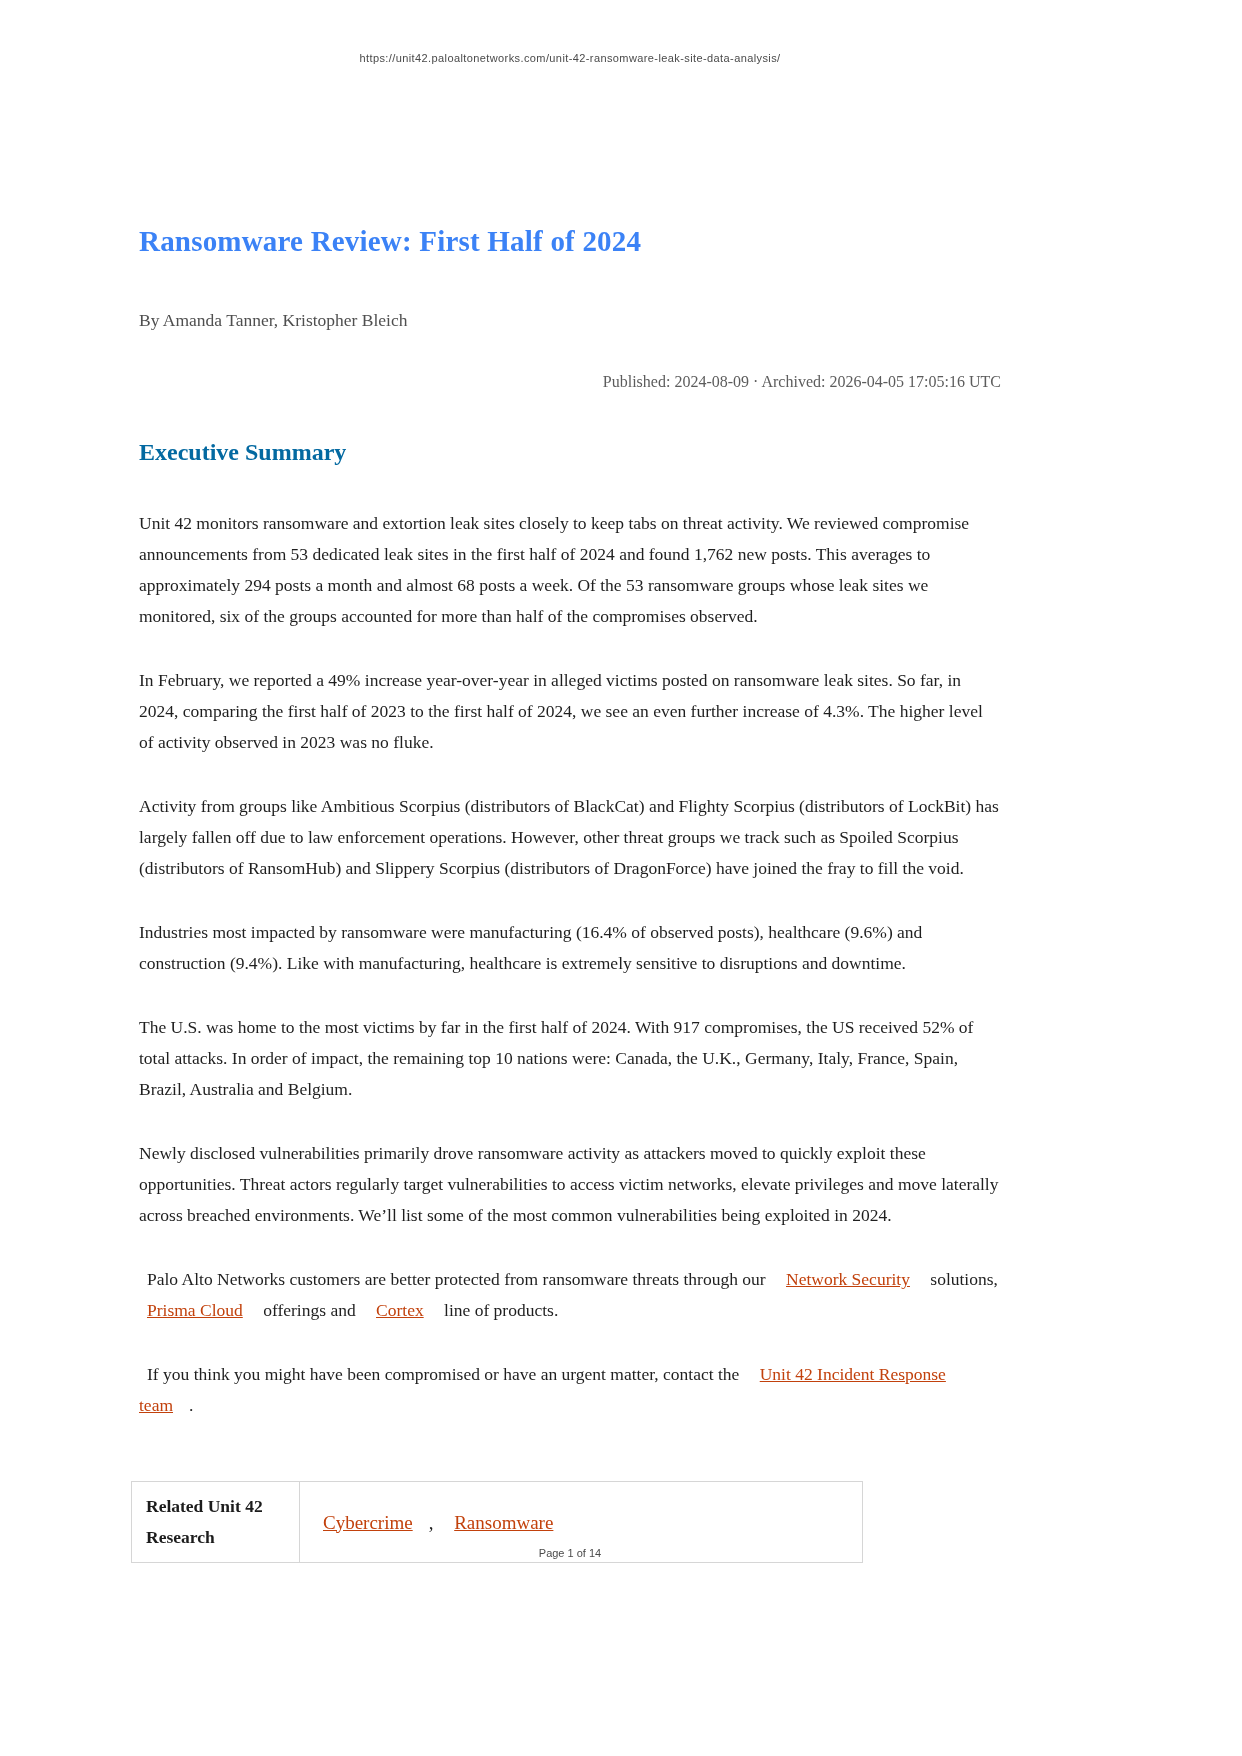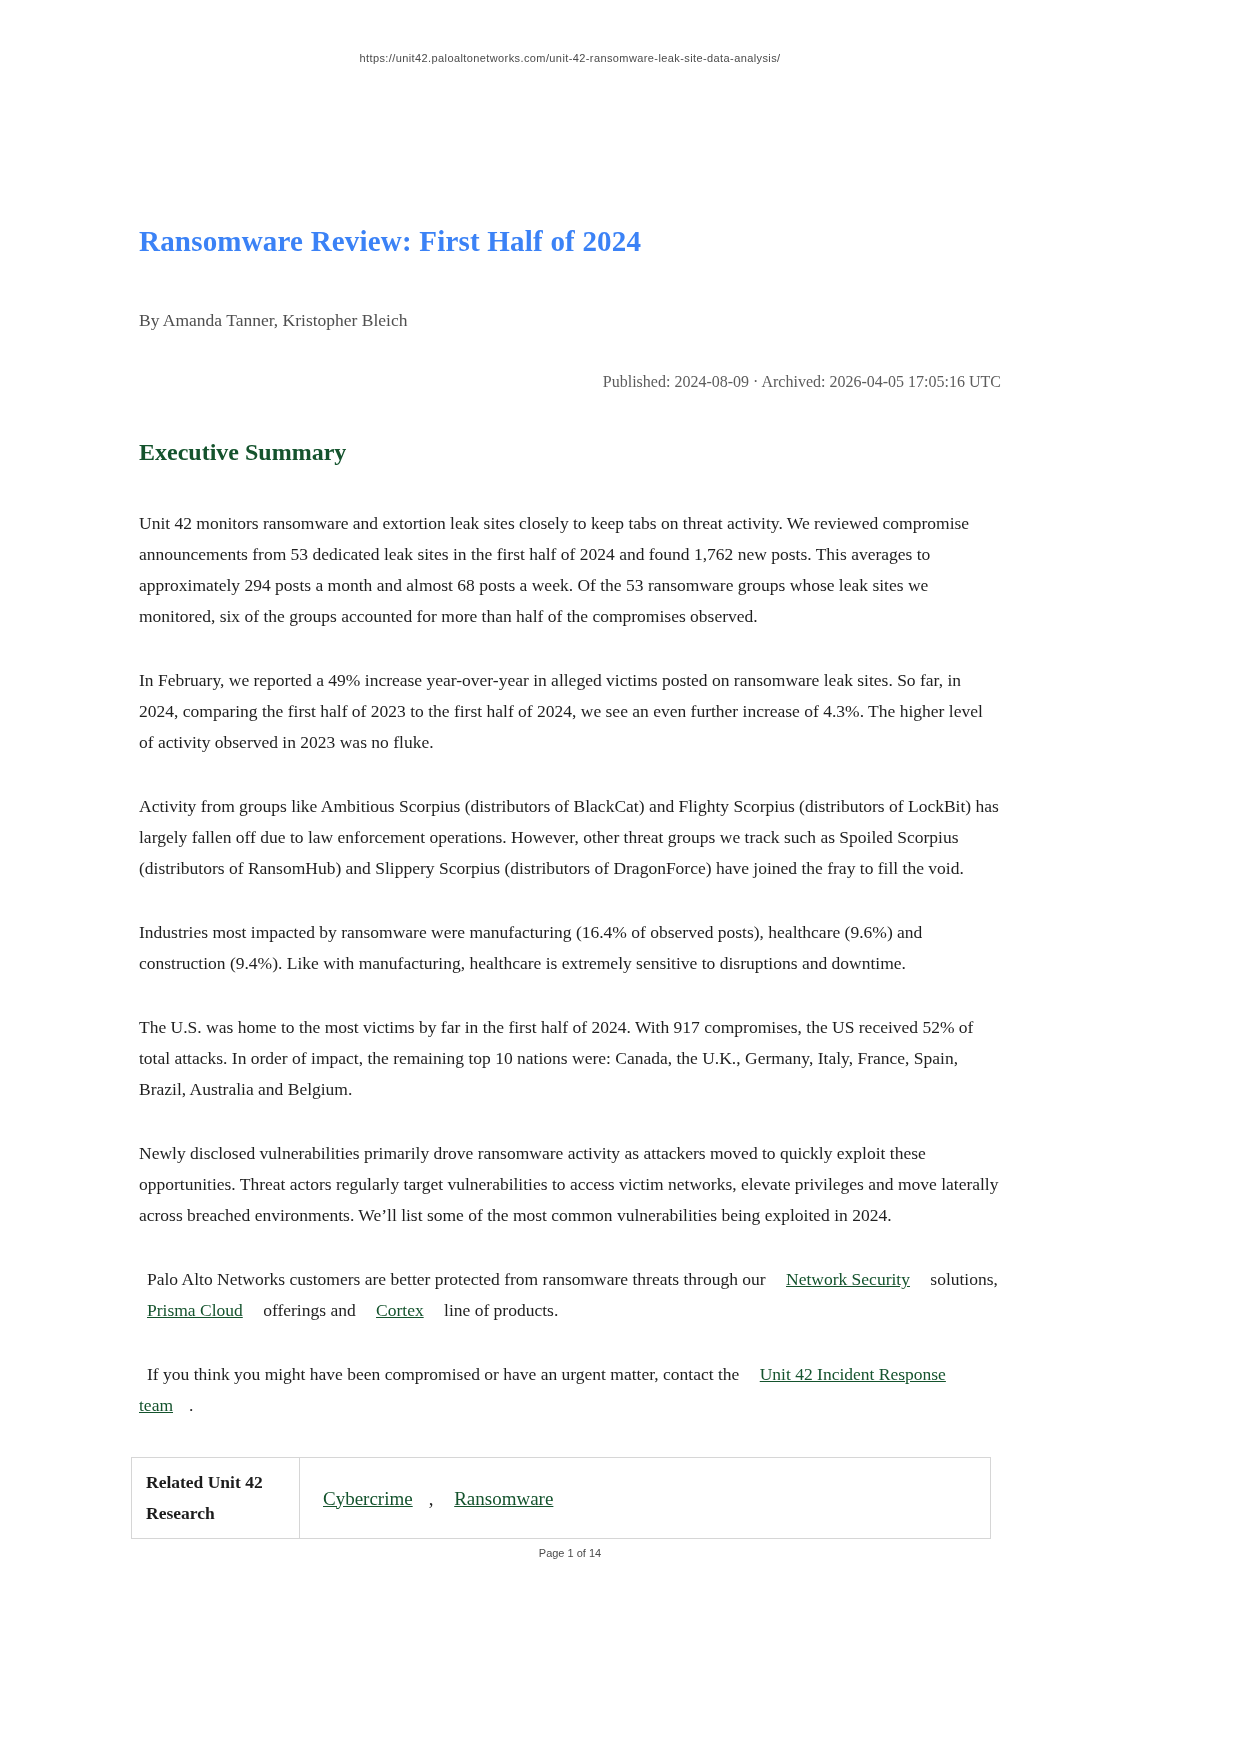--- a/index.html
+++ b/index.html
@@ -47,38 +47,38 @@
   p.meta {
     font-size: 16px;
     color: #5c5c5c;
     margin-bottom: 32px;
     text-align: right;
   }
   h2.section {
     font-family: "Liberation Serif", serif;
     font-size: 24px;
     font-weight: bold;
-    color: #14532d;
+    color: #0369a1;
     margin-bottom: 26px;
   }
   p.body {
     font-size: 17.5px;
     line-height: 31px;
     margin-bottom: 17px;
     color: #1f1f1f;
   }
   a.link {
-    color: #14532d;
+    color: #c2410c;
     text-decoration: underline;
     cursor: pointer;
   }
   table.related {
-    margin-top: 28px;
+    margin-top: 52px;
     border-collapse: collapse;
-    width: 860px;
+    width: 732px;
     table-layout: fixed;
   }
   table.related td {
     border: 1px solid #d6d6d6;
     vertical-align: middle;
   }
   table.related td.label {
     width: 168px;
     font-weight: bold;
     font-size: 17.5px;

